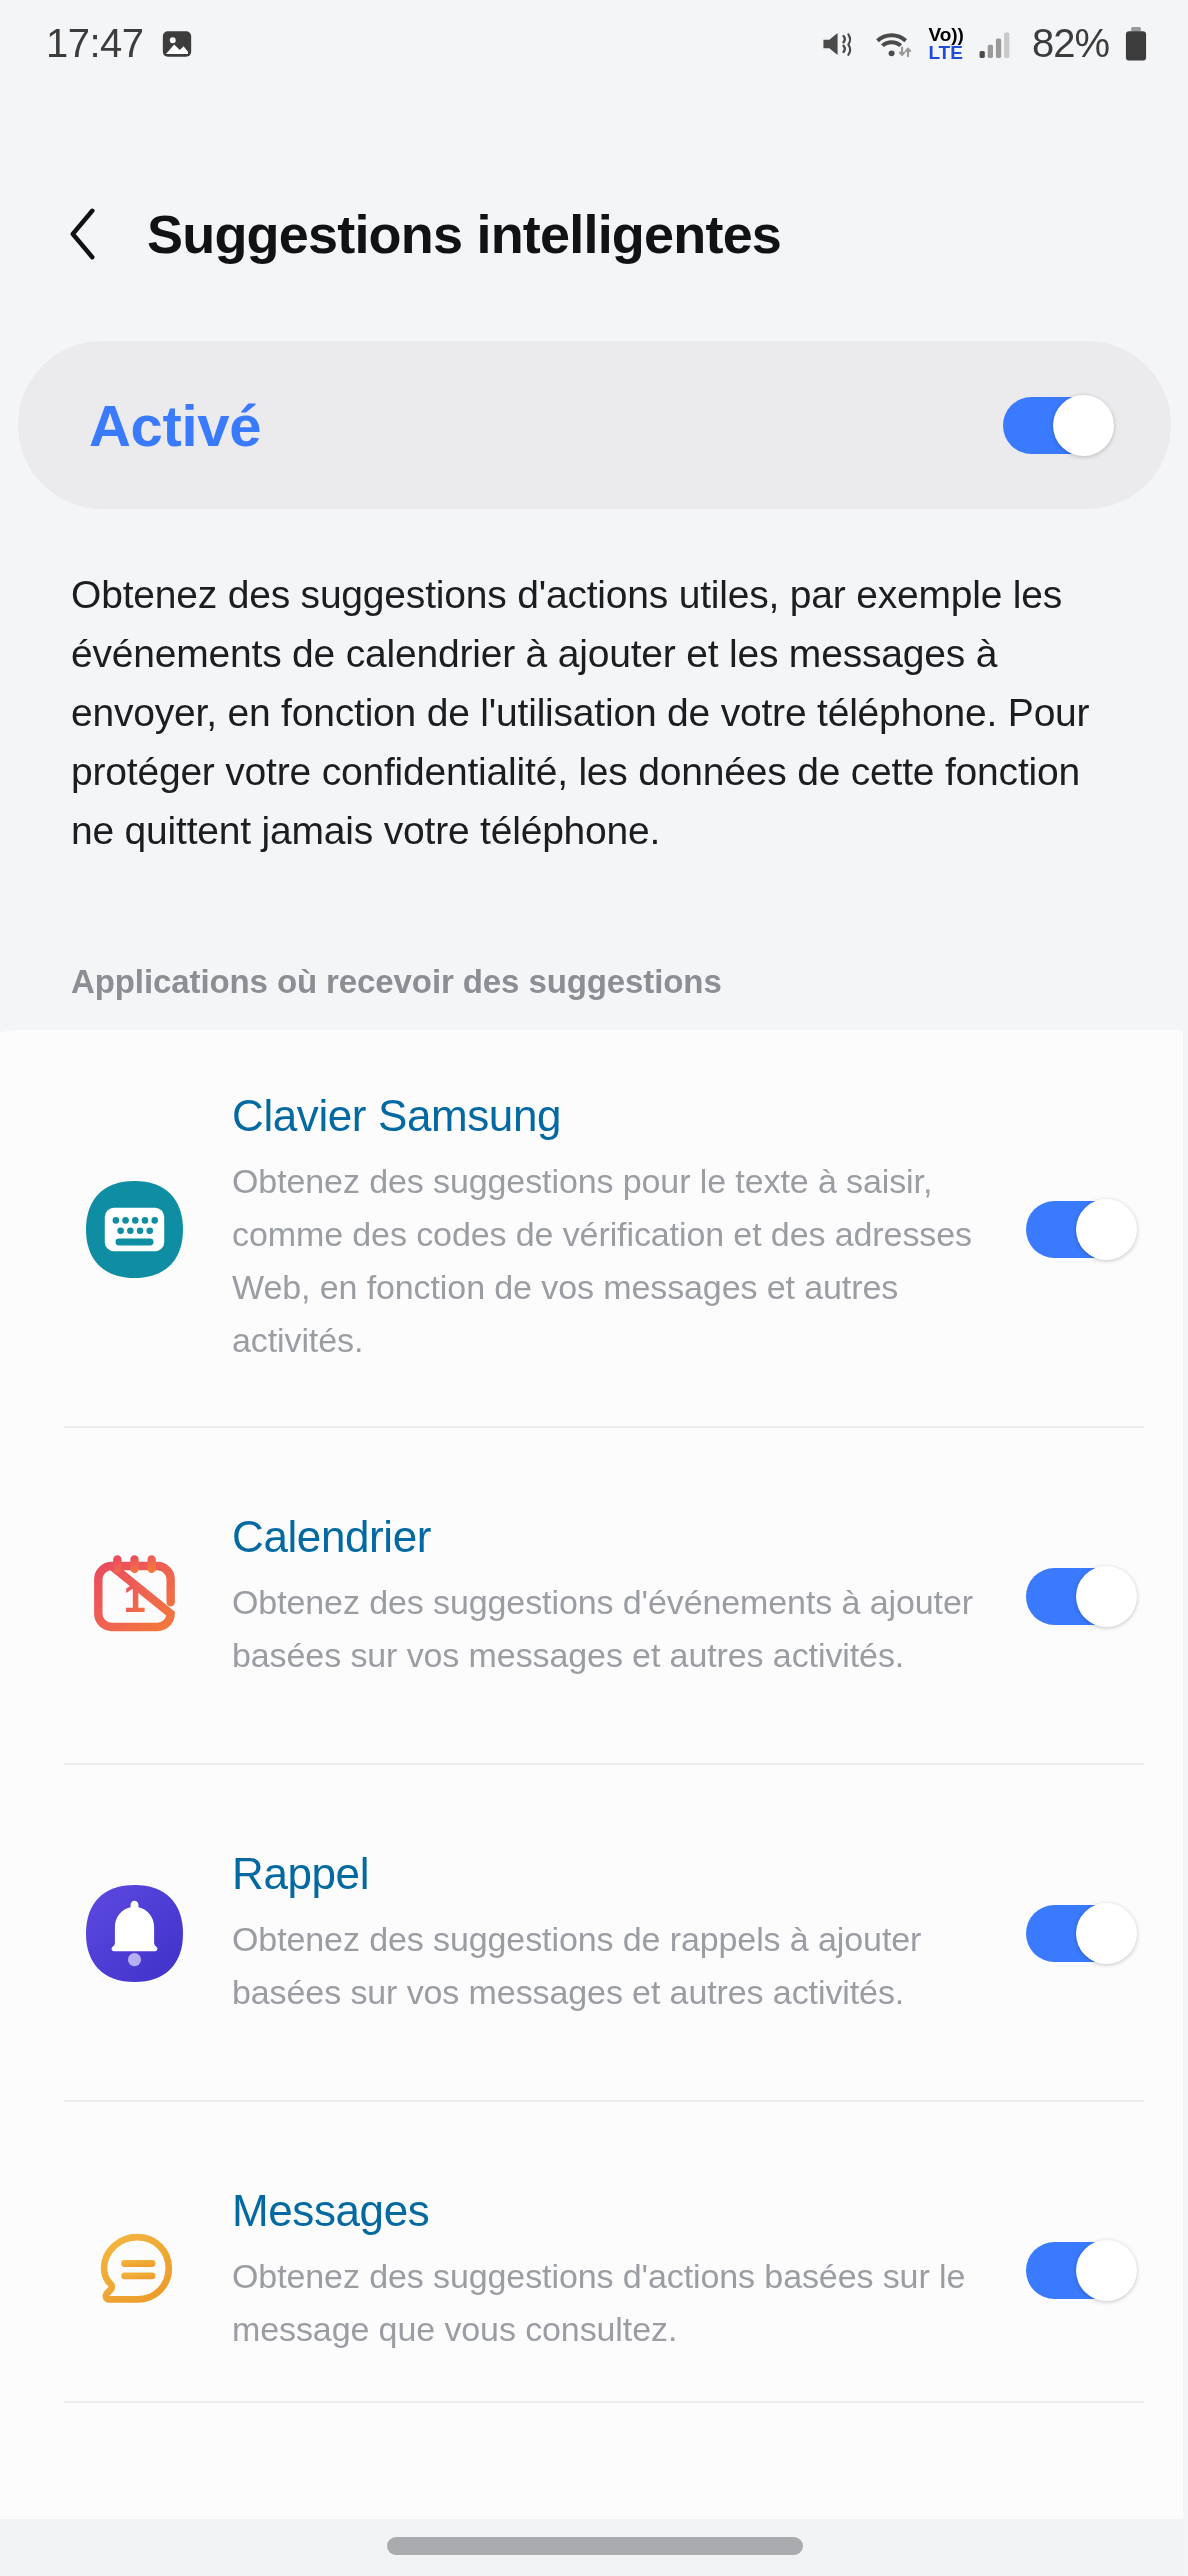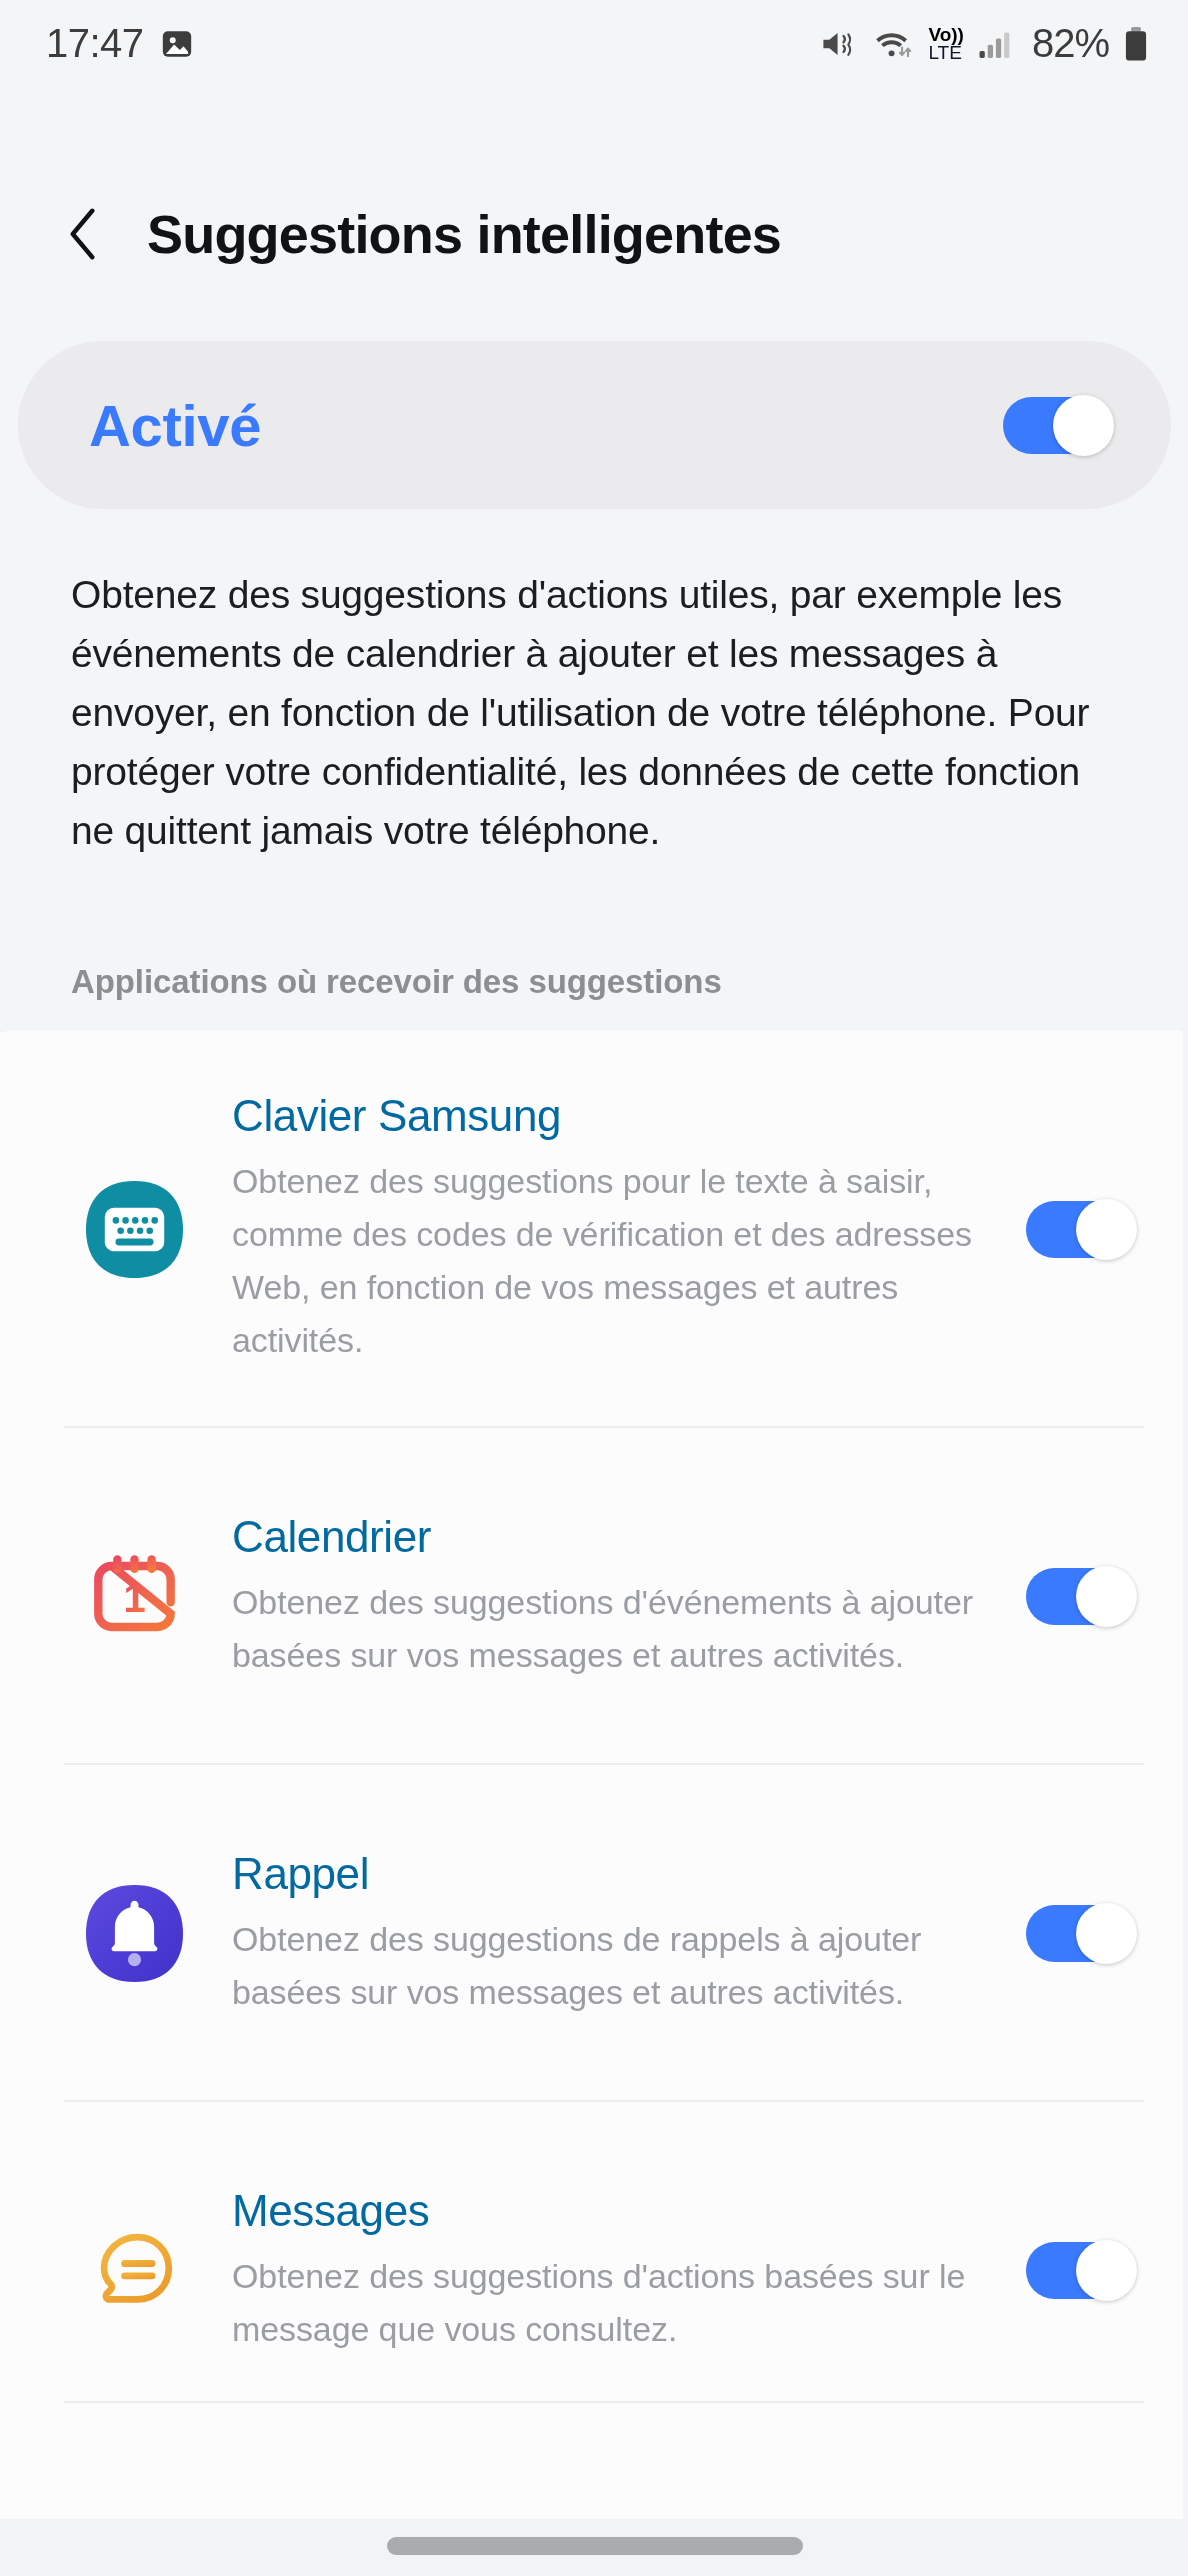--- a/index.html
+++ b/index.html
@@ -123,21 +123,21 @@
           <path d="M13 7.2c3.4 0 6.6 1.3 9 3.5l1.9-2.1C21.1 5.9 17.2 4.4 13 4.4S4.9 5.9 2.1 8.6L4 10.7c2.4-2.2 5.6-3.5 9-3.5z" fill="#4a4a4a"></path>
           <path d="M13 12.1c2.1 0 4 .8 5.5 2.1l1.9-2.1c-2-1.8-4.6-2.8-7.4-2.8s-5.4 1-7.4 2.8l1.9 2.1c1.5-1.3 3.4-2.1 5.5-2.1z" fill="#4a4a4a"></path>
           <circle cx="13" cy="18.6" r="2.1" fill="#4a4a4a"></circle>
           <path d="M20.4 14.5v5.2M20.4 19.7l-1.5-1.6M20.4 19.7l1.5-1.6" stroke="#9a9a9a" stroke-width="1.5" fill="none" stroke-linecap="round" stroke-linejoin="round"></path>
           <path d="M24.6 20.6v-5.2M24.6 15.4l-1.5 1.6M24.6 15.4l1.5 1.6" stroke="#9a9a9a" stroke-width="1.5" fill="none" stroke-linecap="round" stroke-linejoin="round"></path>
         </svg>
       </span>
 
       <span style="display:flex;flex-direction:column;align-items:flex-start;line-height:0.92;">
         <span style="font-size:19px;color:#000000;font-weight:700;">Vo))</span>
-        <span style="font-size:19px;color:#0f172a;font-weight:400;">LTE</span>
+        <span style="font-size:19px;color:#1d4ed8;font-weight:700;">LTE</span>
       </span>
 
       <span>
         <svg class="ico" width="34" height="32" viewBox="0 0 22 20">
           <rect x="1" y="14.5" width="3.4" height="4.5" rx="1" fill="#4a4a4a"></rect>
           <rect x="6.3" y="10.5" width="3.4" height="8.5" rx="1" fill="#9a9a9a"></rect>
           <rect x="11.6" y="6.5" width="3.4" height="12.5" rx="1" fill="#9a9a9a"></rect>
           <rect x="16.9" y="2.5" width="3.4" height="16.5" rx="1" fill="#c9c9c9"></rect>
         </svg>
       </span>

